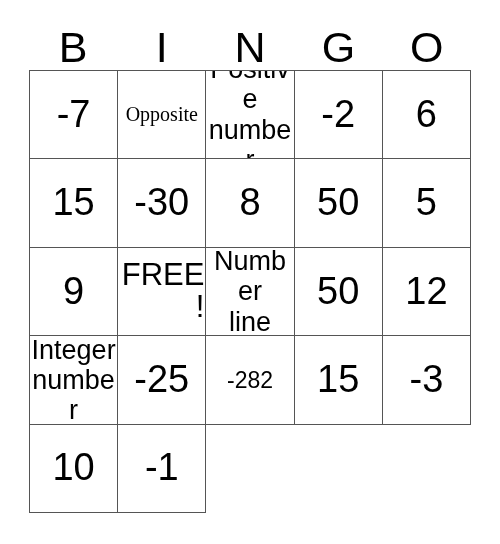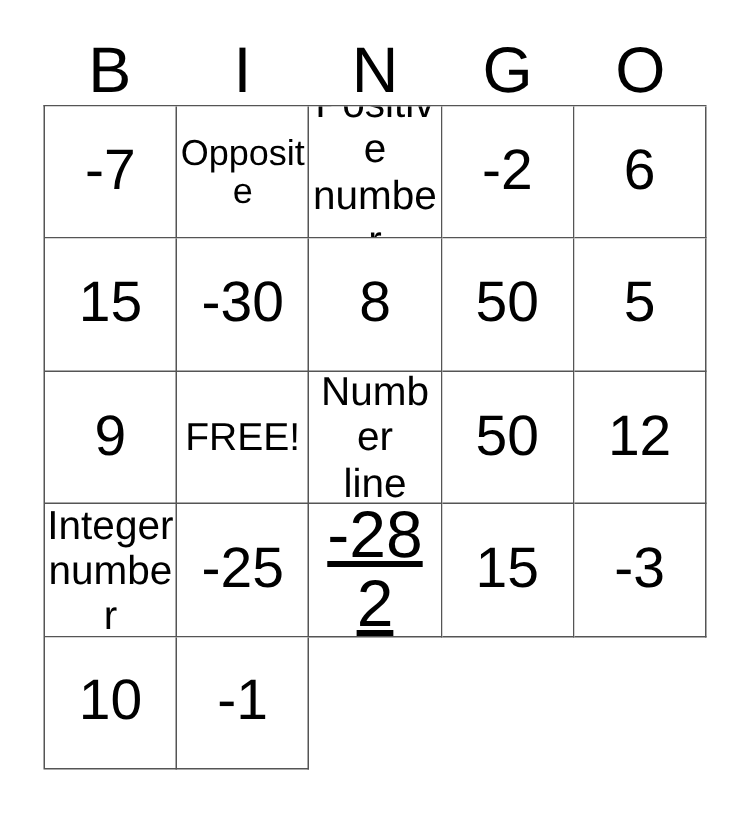--- a/index.html
+++ b/index.html
@@ -84,28 +84,29 @@
     color: #000000;
     white-space: pre-line;
     word-break: break-word;
   }
 
   
   .size-num {            
     font-size: 38px;
   }
   .size-num-wide {       
-    font-size: 44px;
-    text-decoration: underline;
+    font-size: 23px;
   }
   .size-free {           
-    font-size: 26px;
+    font-size: 31px;
+    text-align: right;
   }
   .size-word {           
-    font-size: 24px;
+    font-size: 20px;
+    font-family: Liberation Serif, serif;
   }
   .size-word2 {          
     font-size: 27px;
     line-height: 1.12;
   }
 </style>
 </head>
 <body>
 
 <div id="card-root">

